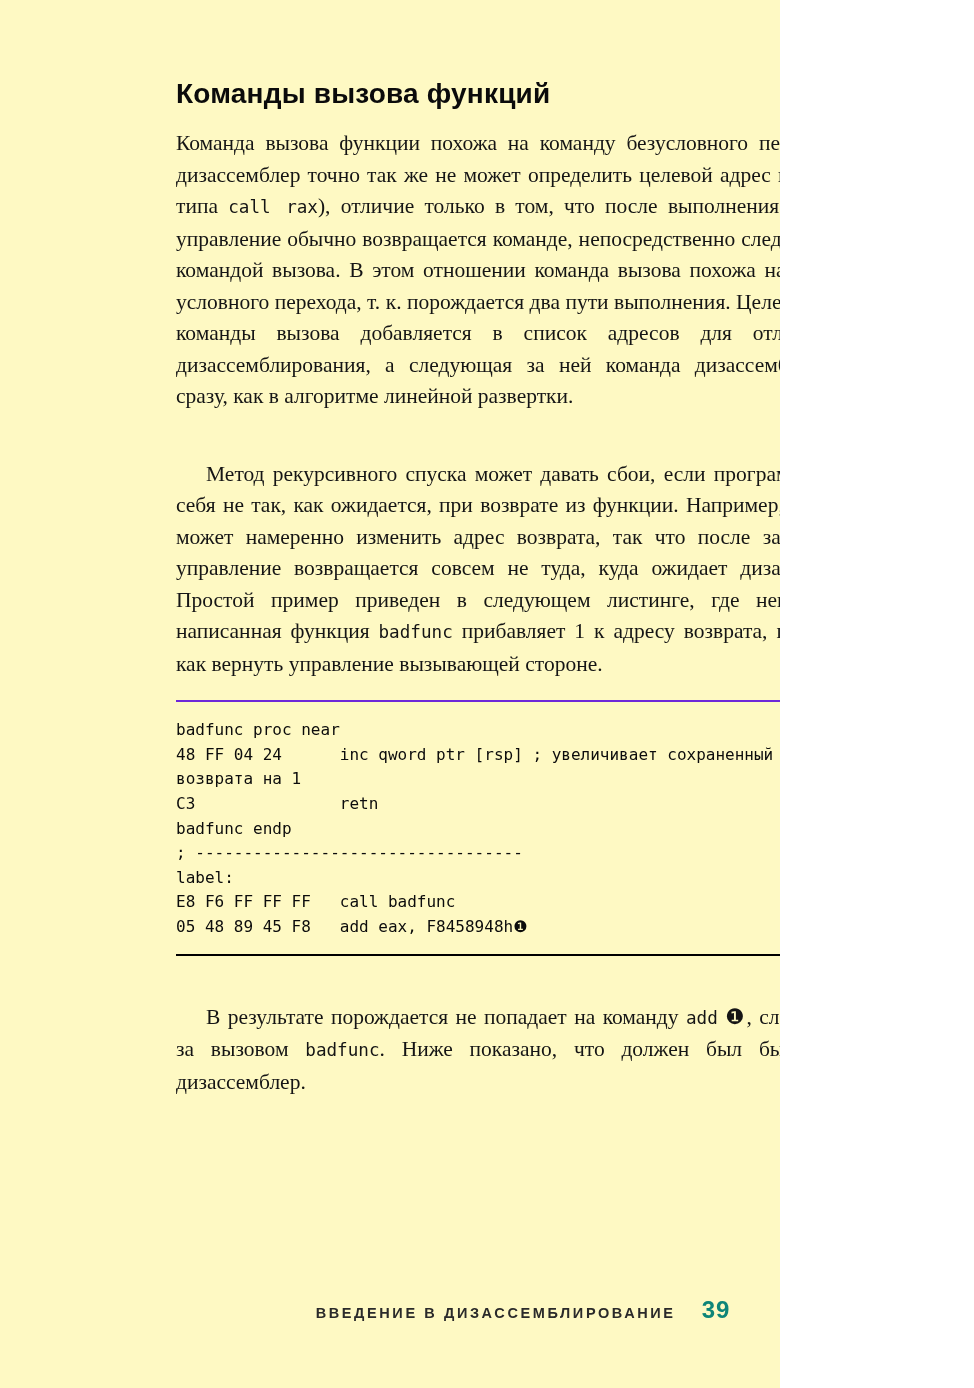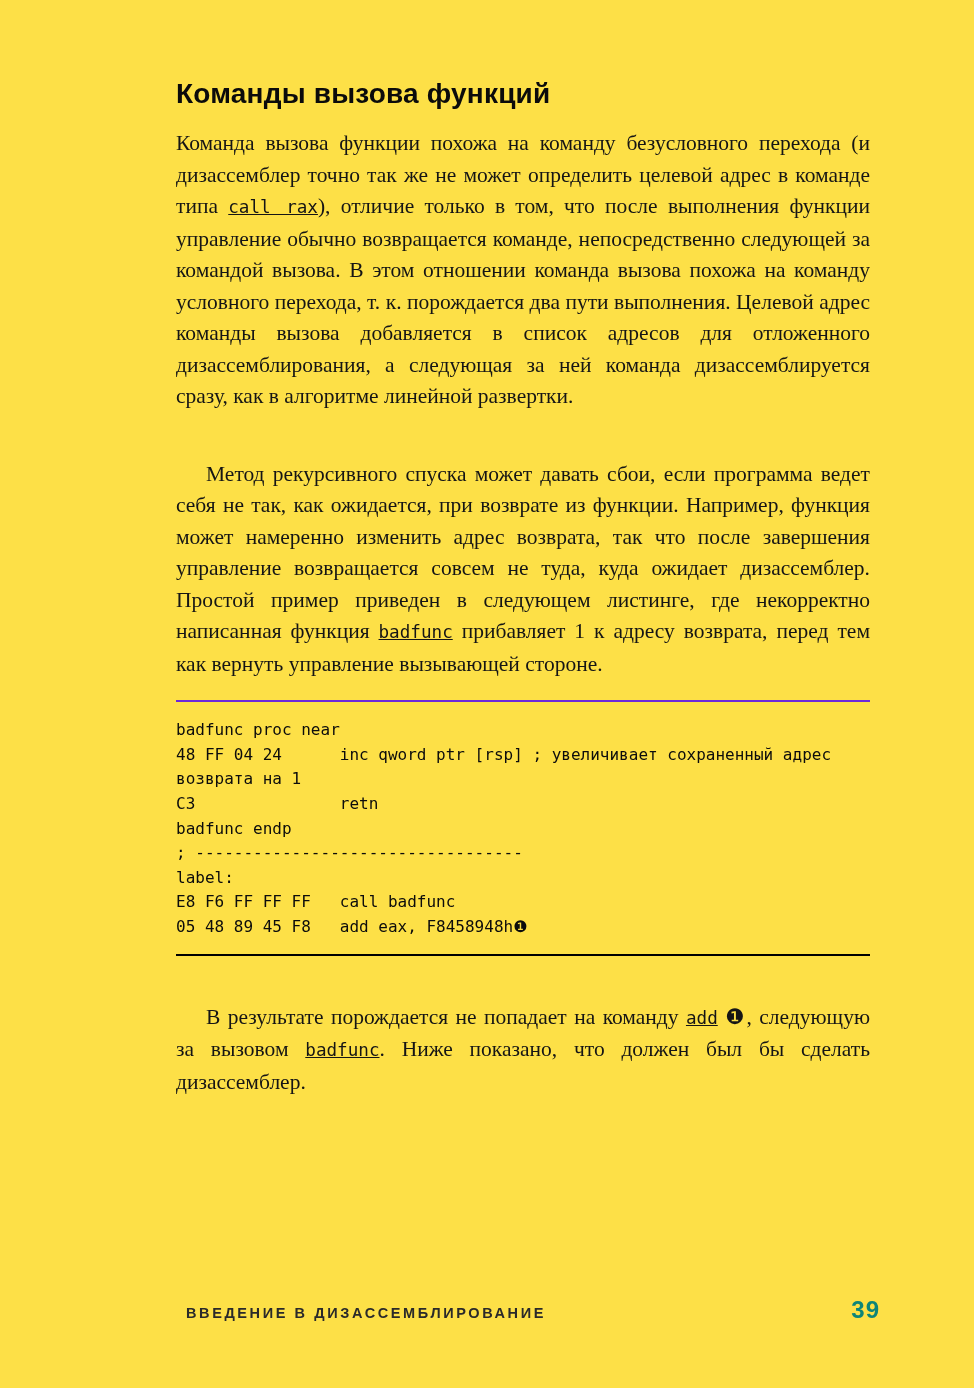--- a/index.html
+++ b/index.html
@@ -2,23 +2,23 @@
 <html lang="ru"><head>
 <meta charset="utf-8">
 <style>
   html, body {
     margin: 0;
     padding: 0;
     background: #ffffff;
   }
   .page {
     position: relative;
-    width: 974px;
+    width: 780px;
     height: 1388px;
-    background: #fde047;
+    background: #fef9c3;
     color: #111111;
     overflow: hidden;
     font-family: "Liberation Serif", serif;
   }
   .content {
     position: absolute;
     left: 176px;
     top: 78px;
     width: 694px;
   }
@@ -41,43 +41,42 @@
   p.body.indent {
     text-indent: 30px;
     margin-top: 46px;
   }
   p.body .italic {
   }
   p.body .mono,
   p.body .monobold {
     font-family: "DejaVu Sans Mono", monospace;
     font-size: 0.82em;
-    text-decoration: underline;
   }
   .listing {
     margin: 20px 0 32px 0;
     border-top: 2px solid #6d28d9;
     border-bottom: 2px solid #000000;
     padding: 16px 0 14px 0;
   }
   .listing pre {
     margin: 0;
     font-family: "DejaVu Sans Mono", monospace;
     font-size: 16px;
     line-height: 24.6px;
     color: #0c0c0c;
     white-space: pre;
   }
   .footer {
     position: absolute;
     top: 1296px;
-    left: 186px;
+    left: 176px;
     width: 694px;
     display: flex;
-    justify-content: space-between;
+    justify-content: center;
     align-items: baseline;
   }
   .running-title {
     font-family: "Liberation Sans", sans-serif;
     font-size: 14.5px;
     font-weight: 600;
     letter-spacing: 2.6px;
     color: #2a2a2a;
     text-transform: uppercase;
   }

